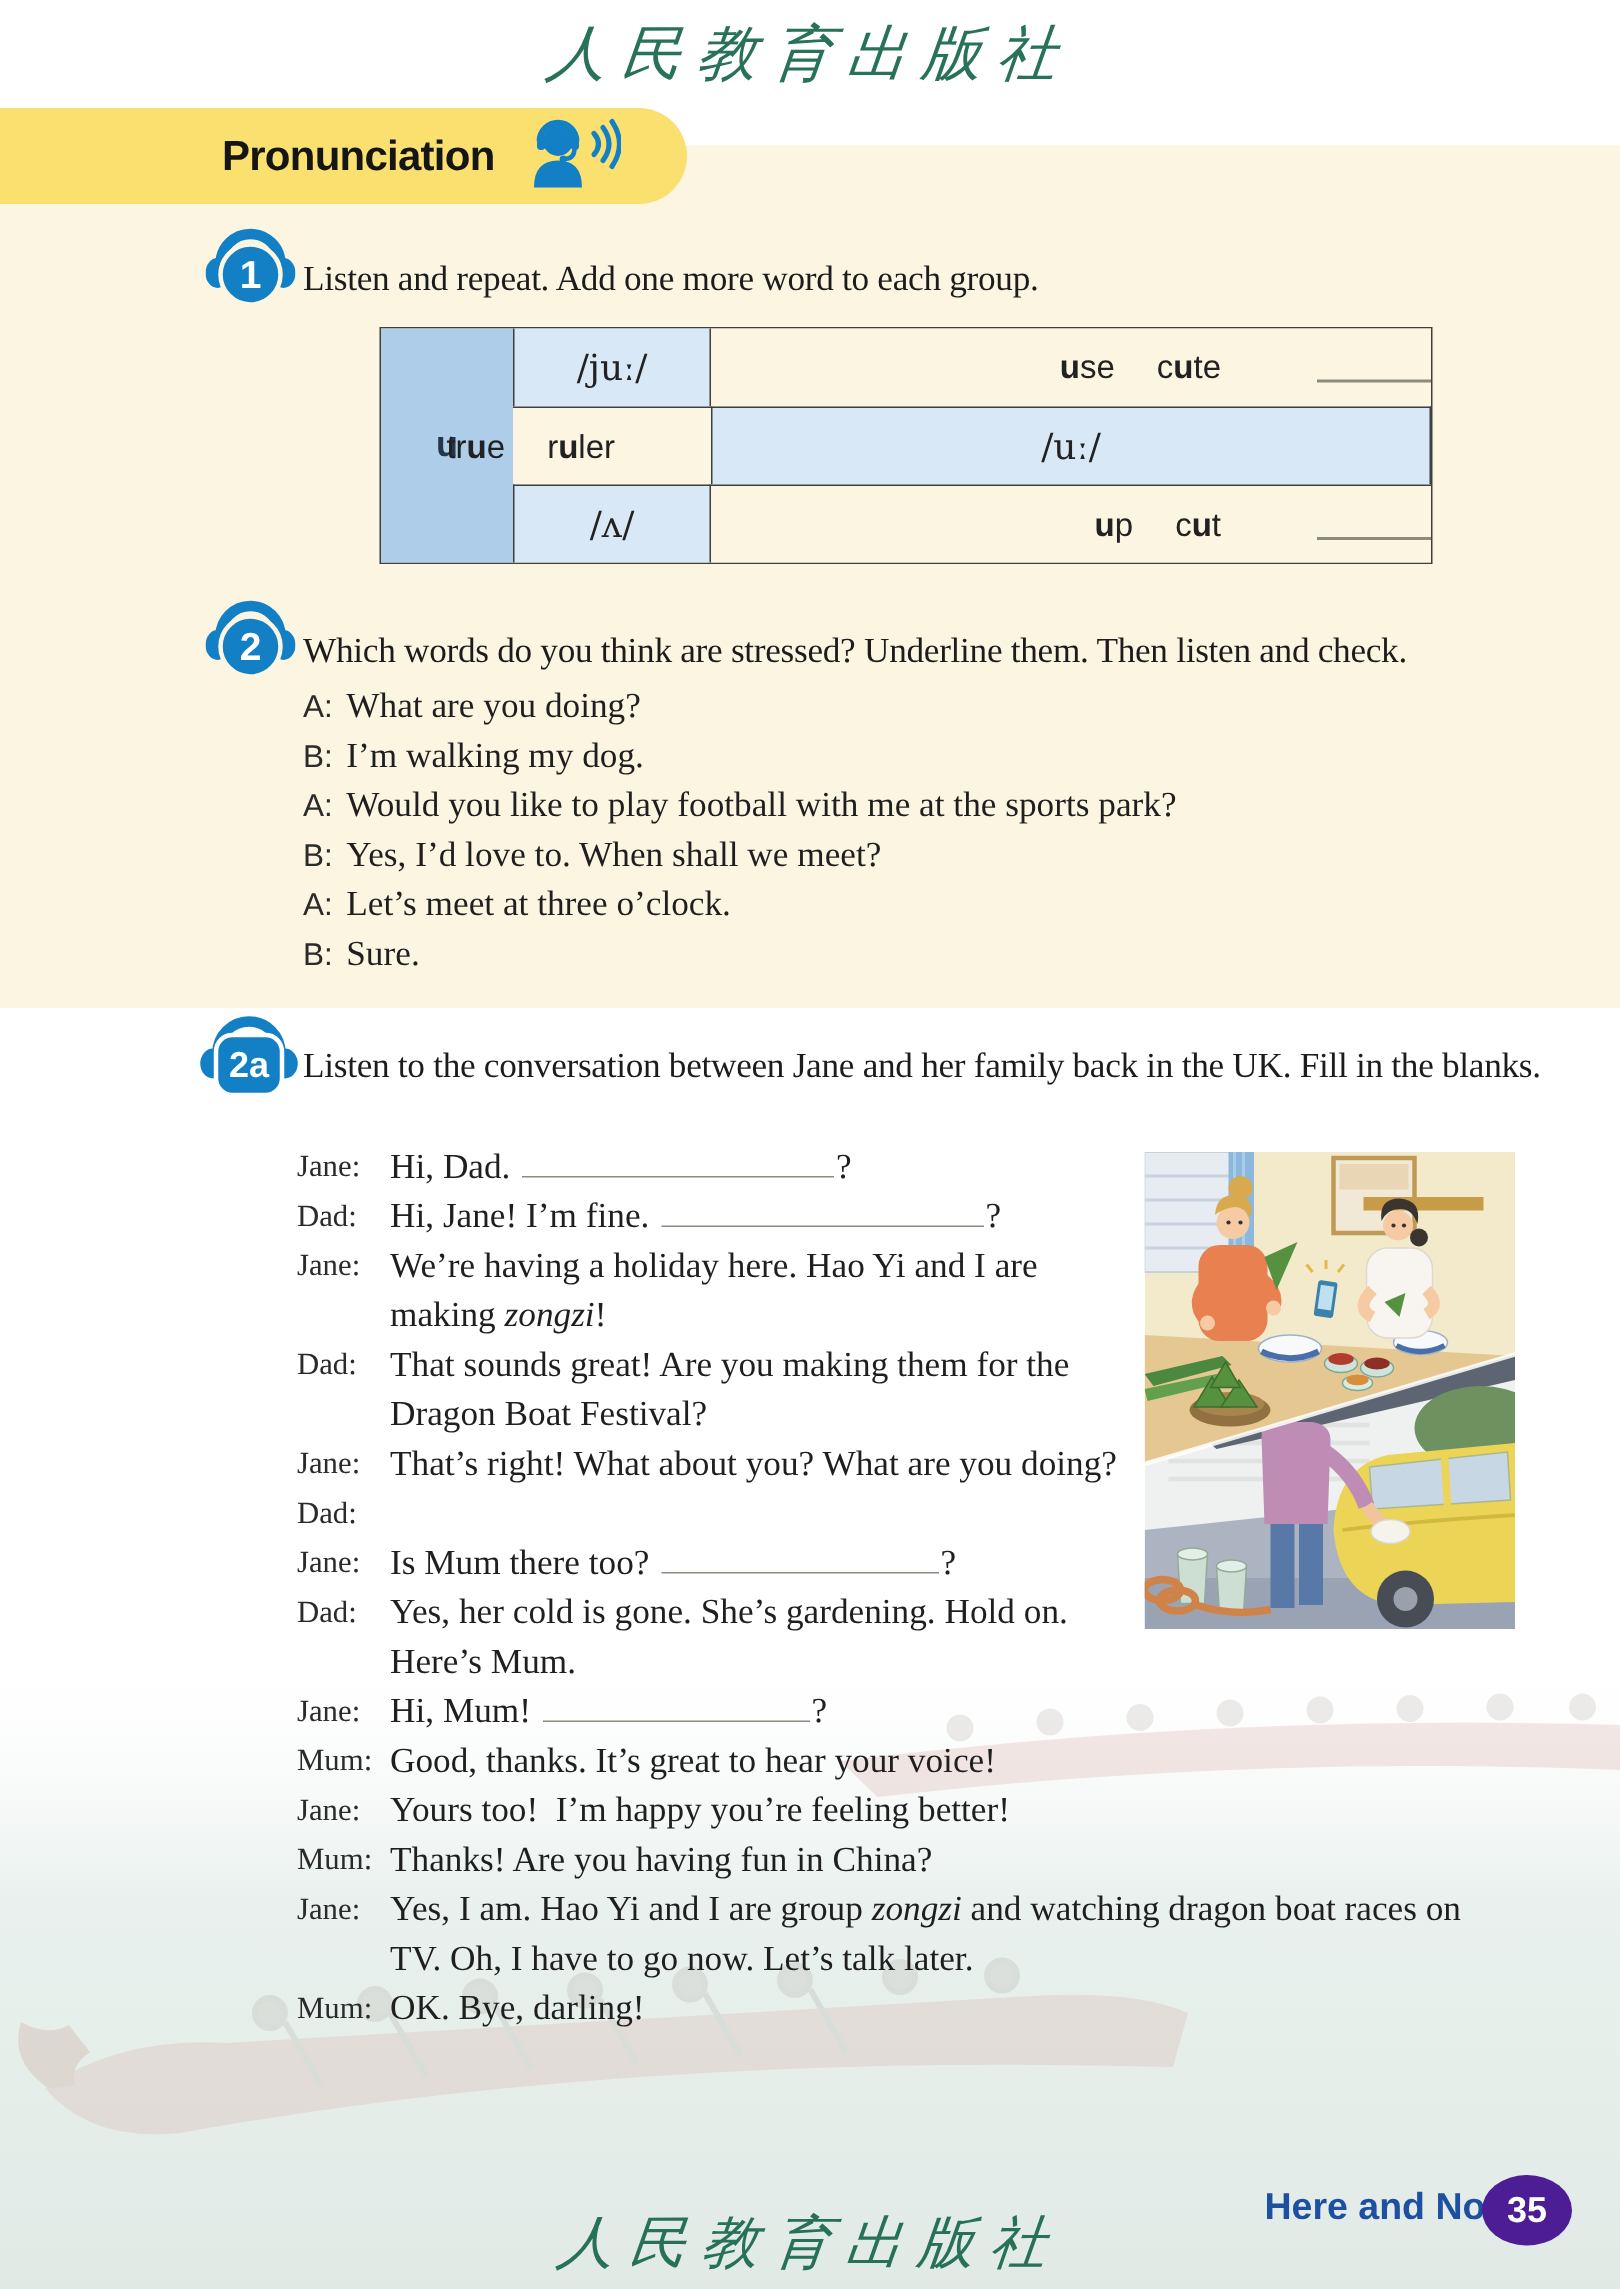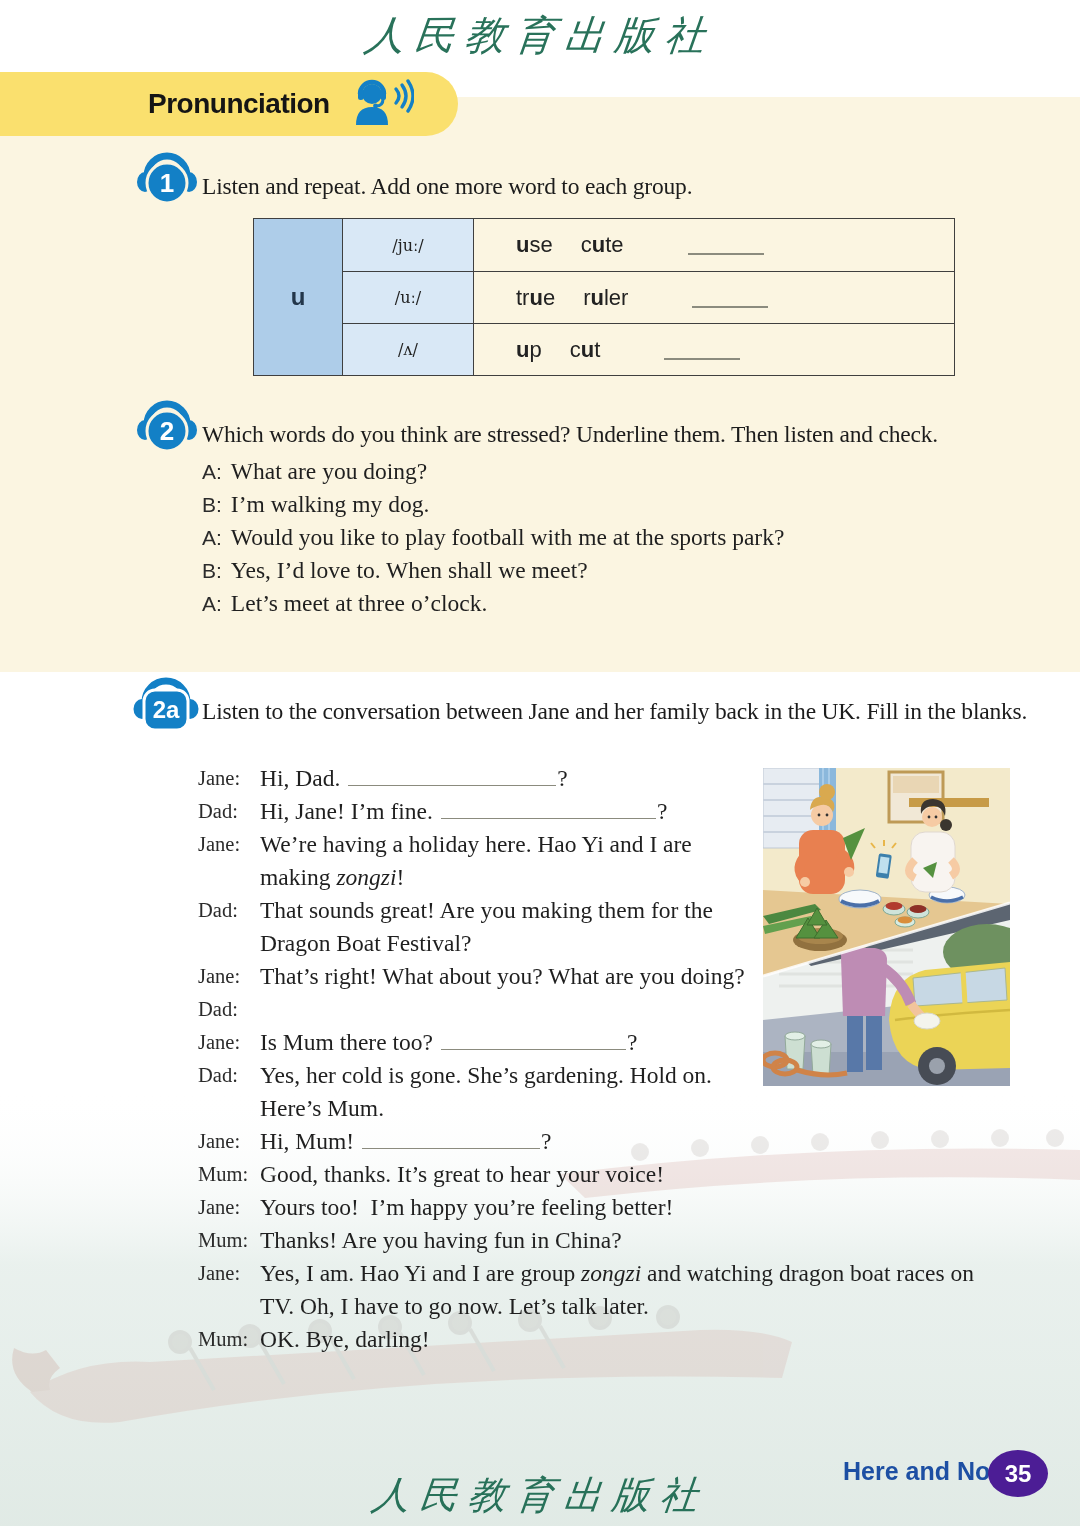--- a/index.html
+++ b/index.html
@@ -36,25 +36,25 @@
   .instr{position:absolute;left:202px;font-weight:normal;font-size:23.5px;color:#1c1c1c;
          letter-spacing:-0.2px;line-height:33px;}
   .instr.i1{top:170px;white-space:nowrap;}
   .instr.i2{top:418px;white-space:nowrap;}
   .instr.i2a{top:695px;width:836px;}
 
   
   .ptable{position:absolute;left:253px;top:218px;display:grid;
           grid-template-columns:88px 132px 480px;grid-template-rows:52px 52px 52px;
           border:1.6px solid #3F3F3F;}
-  .pt-cell{display:flex;align-items:center;}
+  .pt-cell{display:flex;align-items:center;justify-content:flex-end;}
   .pt-letter{grid-area:1/1/4/2;background:#AECDE9;justify-content:center;
           font-family:"Liberation Sans","DejaVu Sans",sans-serif;font-weight:bold;font-size:24px;color:#23364a;}
   .pt-ph{background:#D9E8F6;justify-content:center;border-left:1.6px solid #3F3F3F;
-          border-right:1.6px solid #3F3F3F;font-size:16px;color:#222;
+          border-right:1.6px solid #3F3F3F;font-size:24px;color:#222;
           font-family:"DejaVu Serif","Liberation Serif",serif;}
   .pt-words{background:#FBF5E1;padding-left:42px;gap:28px;
           font-family:"Liberation Sans","DejaVu Sans",sans-serif;font-size:22px;color:#222;}
   .rowline{border-top:1.6px solid #3F3F3F;}
   .w b{font-weight:bold;}
   .blankline{display:inline-block;width:76px;height:18px;border-bottom:2px solid #8B8B7E;margin-left:36px;}
 
   
   .dlg2{position:absolute;left:202px;top:455px;width:800px;}
   .dlg2 .row{height:33px;line-height:33px;font-size:23.5px;}
@@ -160,28 +160,28 @@
       <span>u</span>
     </div>
     <div class="pt-cell pt-ph">
         <span>/juː/</span>
       </div>
     <div class="pt-cell pt-words">
       <span class="w"><span></span><b>u</b><span>se</span></span>
       <span class="w"><span>c</span><b>u</b><span>te</span></span>
       <span class="blankline"></span>
     </div>
-    <div class="pt-cell pt-ph rowline">
-        <span>/uː/</span>
-      </div>
     <div class="pt-cell pt-words rowline">
       <span class="w"><span>tr</span><b>u</b><span>e</span></span>
       <span class="w"><span>r</span><b>u</b><span>ler</span></span>
       <span class="blankline"></span>
     </div>
+    <div class="pt-cell pt-ph rowline">
+        <span>/uː/</span>
+      </div>
     <div class="pt-cell pt-ph rowline">
         <span>/ʌ/</span>
       </div>
     <div class="pt-cell pt-words rowline">
       <span class="w"><span></span><b>u</b><span>p</span></span>
       <span class="w"><span>c</span><b>u</b><span>t</span></span>
       <span class="blankline"></span>
     </div>
   </div>
 
@@ -193,20 +193,21 @@
     <text x="30" y="42" text-anchor="middle" font-family="Liberation Sans,DejaVu Sans,sans-serif" font-size="26" font-weight="bold" fill="#ffffff">2</text>
   </svg>
   <div class="instr i2">Which words do you think are stressed? Underline them. Then listen and check.</div>
 
   <div class="dlg2">
     <div class="row"><span class="spk2">A:</span><span>What are you doing?</span></div>
     <div class="row"><span class="spk2">B:</span><span>I’m walking my dog.</span></div>
     <div class="row"><span class="spk2">A:</span><span>Would you like to play football with me at the sports park?</span></div>
     <div class="row"><span class="spk2">B:</span><span>Yes, I’d love to. When shall we meet?</span></div>
     <div class="row"><span class="spk2">A:</span><span>Let’s meet at three o’clock.</span></div>
+    <div class="row"><span class="spk2">B:</span><span>Sure.</span></div>
   </div>
 
   <svg class="badge b2a" width="66" height="60" viewBox="0 0 66 60">
     <path d="M12 26 A21 21 0 0 1 54 26" fill="none" stroke="#1380C6" stroke-width="7" stroke-linecap="round"></path>
     <ellipse cx="9" cy="33" rx="8.5" ry="10" fill="#1380C6"></ellipse>
     <ellipse cx="57" cy="33" rx="8.5" ry="10" fill="#1380C6"></ellipse>
     <rect x="11" y="14" width="44" height="40" rx="11" fill="#1380C6" stroke="#ffffff" stroke-width="3"></rect>
     <text x="33" y="42" text-anchor="middle" font-family="Liberation Sans,DejaVu Sans,sans-serif" font-size="24" font-weight="bold" fill="#ffffff">2a</text>
   </svg>
   <div class="instr i2a">Listen to the conversation between Jane and her family back in the UK. Fill in the blanks.</div>

